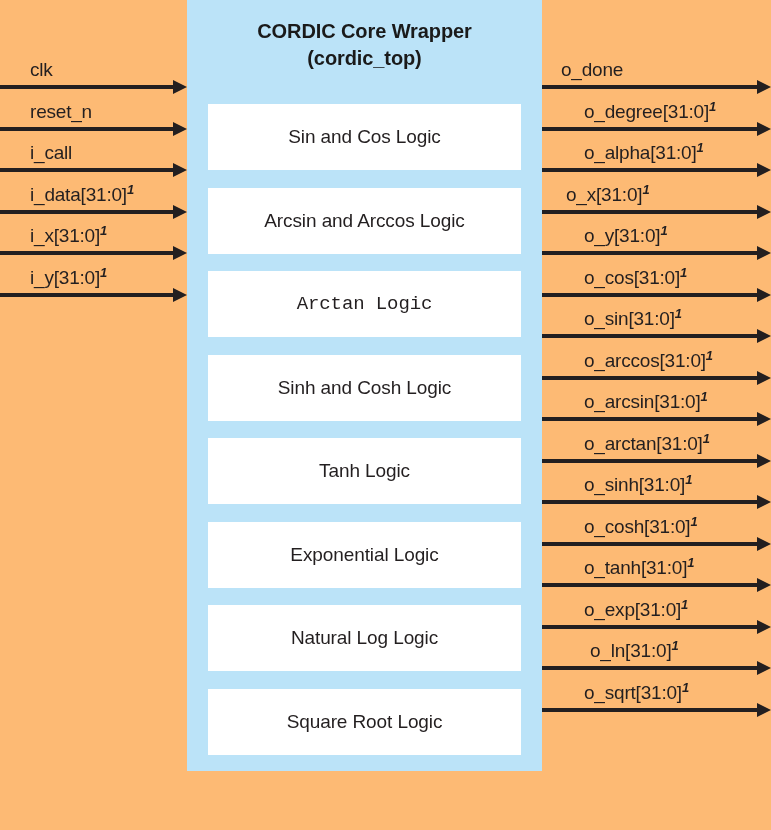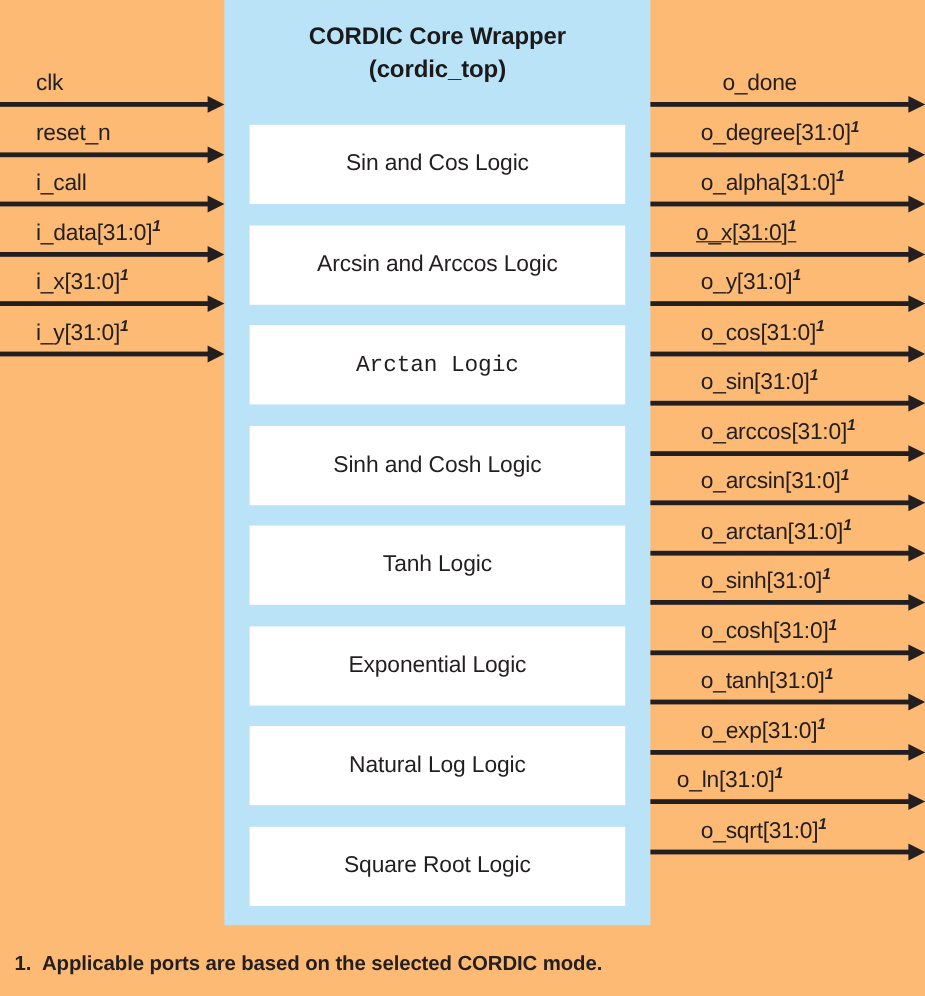--- a/index.html
+++ b/index.html
@@ -181,36 +181,36 @@
         <div class="sig-line" style="left: 0px; width: 174px;"></div>
         <div class="sig-head" style="left: 173px;"></div>
         <div class="sig-label" style="left: 0px;"><span>i_y[31:0]</span><span class="fn">1</span></div>
       </div>
     </div>
 
   <div id="outputs-layer">
       <div class="sig out" style="top: 85px; left: 0px;">
         <div class="sig-line" style="left: 542px; width: 216px;"></div>
         <div class="sig-head" style="left: 757px;"></div>
-        <div class="sig-label" style="left: 572px;"><span>o_done</span></div>
+        <div class="sig-label" style="left: 531px;"><span>o_done</span></div>
       </div>
       <div class="sig out" style="top: 126.5px; left: 0px;">
         <div class="sig-line" style="left: 542px; width: 216px;"></div>
         <div class="sig-head" style="left: 757px;"></div>
         <div class="sig-label" style="left: 554px;"><span>o_degree[31:0]</span><span class="fn">1</span></div>
       </div>
       <div class="sig out" style="top: 168px; left: 0px;">
         <div class="sig-line" style="left: 542px; width: 216px;"></div>
         <div class="sig-head" style="left: 757px;"></div>
         <div class="sig-label" style="left: 554px;"><span>o_alpha[31:0]</span><span class="fn">1</span></div>
       </div>
       <div class="sig out" style="top: 209.5px; left: 0px;">
         <div class="sig-line" style="left: 542px; width: 216px;"></div>
         <div class="sig-head" style="left: 757px;"></div>
-        <div class="sig-label" style="left: 550px; text-decoration: underline;"><span>o_x[31:0]</span><span class="fn">1</span></div>
+        <div class="sig-label" style="left: 536px;"><span>o_x[31:0]</span><span class="fn">1</span></div>
       </div>
       <div class="sig out" style="top: 251px; left: 0px;">
         <div class="sig-line" style="left: 542px; width: 216px;"></div>
         <div class="sig-head" style="left: 757px;"></div>
         <div class="sig-label" style="left: 554px;"><span>o_y[31:0]</span><span class="fn">1</span></div>
       </div>
       <div class="sig out" style="top: 292.5px; left: 0px;">
         <div class="sig-line" style="left: 542px; width: 216px;"></div>
         <div class="sig-head" style="left: 757px;"></div>
         <div class="sig-label" style="left: 554px;"><span>o_cos[31:0]</span><span class="fn">1</span></div>
@@ -251,26 +251,23 @@
         <div class="sig-label" style="left: 554px;"><span>o_tanh[31:0]</span><span class="fn">1</span></div>
       </div>
       <div class="sig out" style="top: 624.5px; left: 0px;">
         <div class="sig-line" style="left: 542px; width: 216px;"></div>
         <div class="sig-head" style="left: 757px;"></div>
         <div class="sig-label" style="left: 554px;"><span>o_exp[31:0]</span><span class="fn">1</span></div>
       </div>
       <div class="sig out" style="top: 666px; left: 0px;">
         <div class="sig-line" style="left: 542px; width: 216px;"></div>
         <div class="sig-head" style="left: 757px;"></div>
-        <div class="sig-label" style="left: 534px;"><span>o_ln[31:0]</span><span class="fn">1</span></div>
+        <div class="sig-label" style="left: 560px;"><span>o_ln[31:0]</span><span class="fn">1</span></div>
       </div>
       <div class="sig out" style="top: 707.5px; left: 0px;">
         <div class="sig-line" style="left: 542px; width: 216px;"></div>
         <div class="sig-head" style="left: 757px;"></div>
         <div class="sig-label" style="left: 554px;"><span>o_sqrt[31:0]</span><span class="fn">1</span></div>
       </div>
     </div>
 
-  <div class="footnote">
-    <span class="fn-num">1.</span><span>Applicable ports are based on the selected CORDIC mode.</span>
-  </div>
 
 </div>
 
 </body></html>

